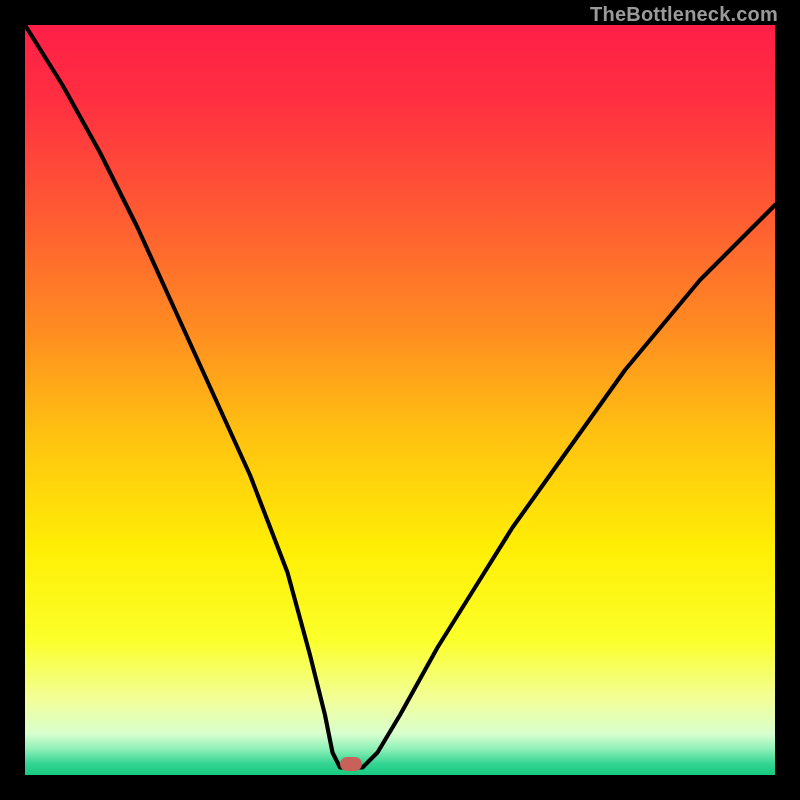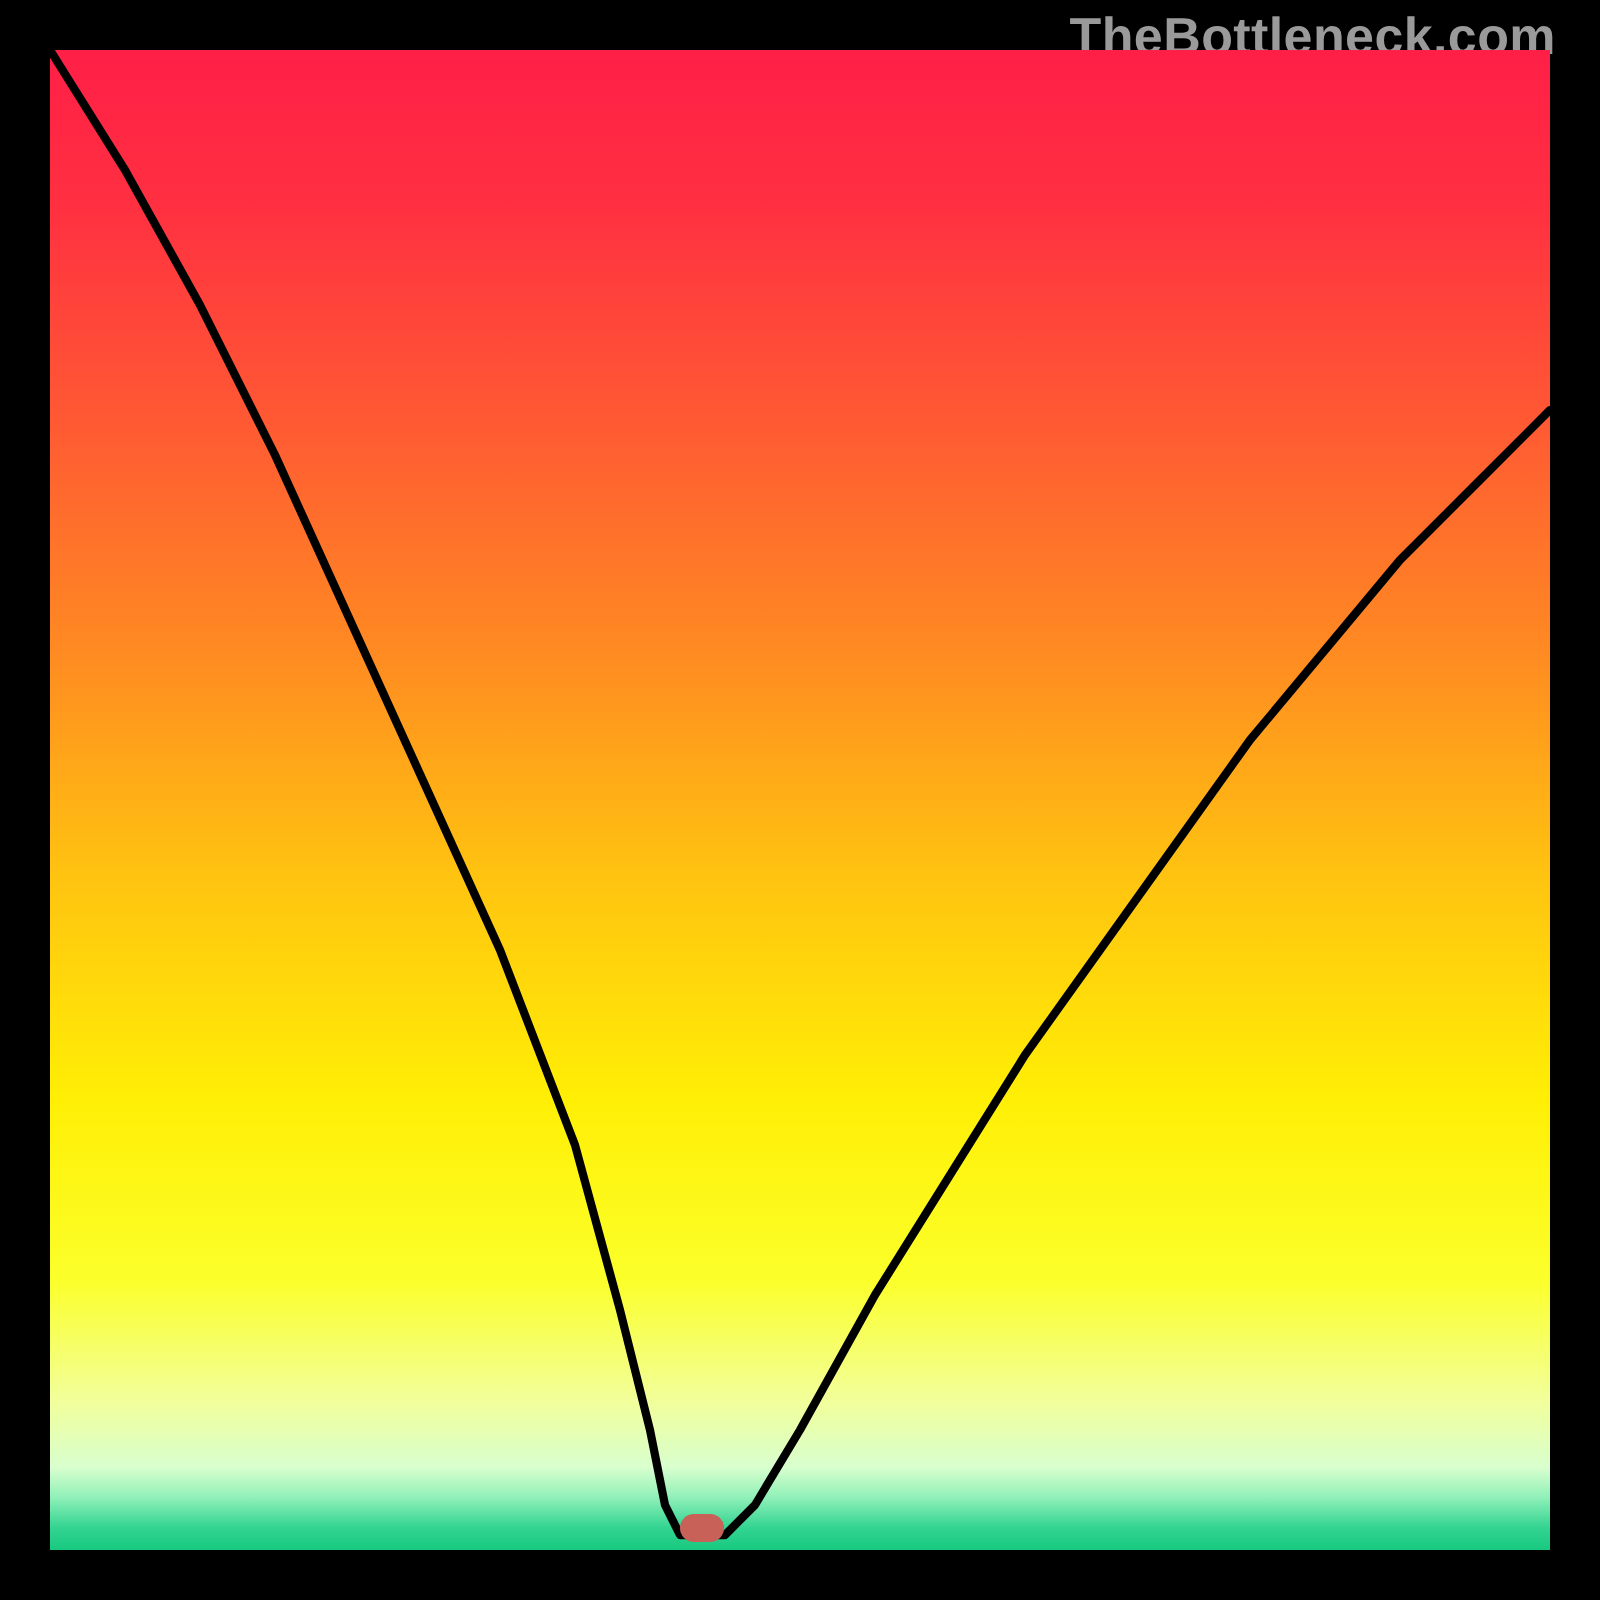--- a/index.html
+++ b/index.html
@@ -31,21 +31,21 @@
     top: 0;
     left: 0;
     width: 100%;
     height: 100%;
   }
   .watermark {
     position: absolute;
     top: 3px;
     right: 22px;
     color: #9a9a9a;
-    font-size: 26px;
+    font-size: 20px;
     font-weight: 600;
     letter-spacing: 0.2px;
   }
   svg.curve {
     position: absolute;
     top: 0;
     left: 0;
     width: 100%;
     height: 100%;
   }

